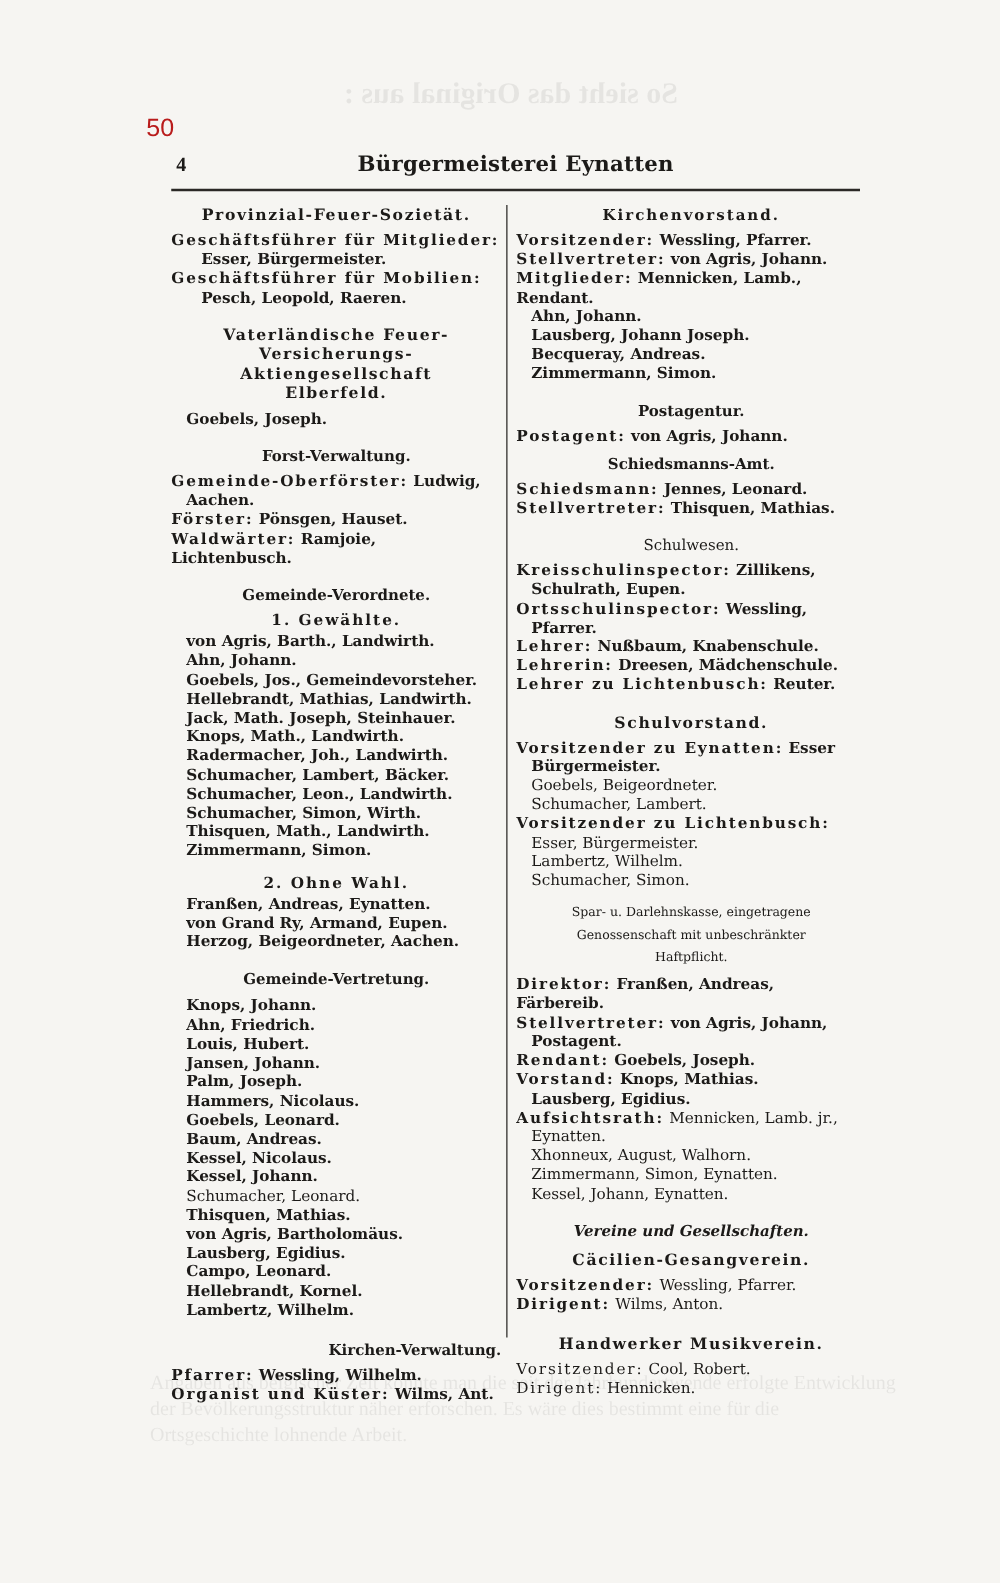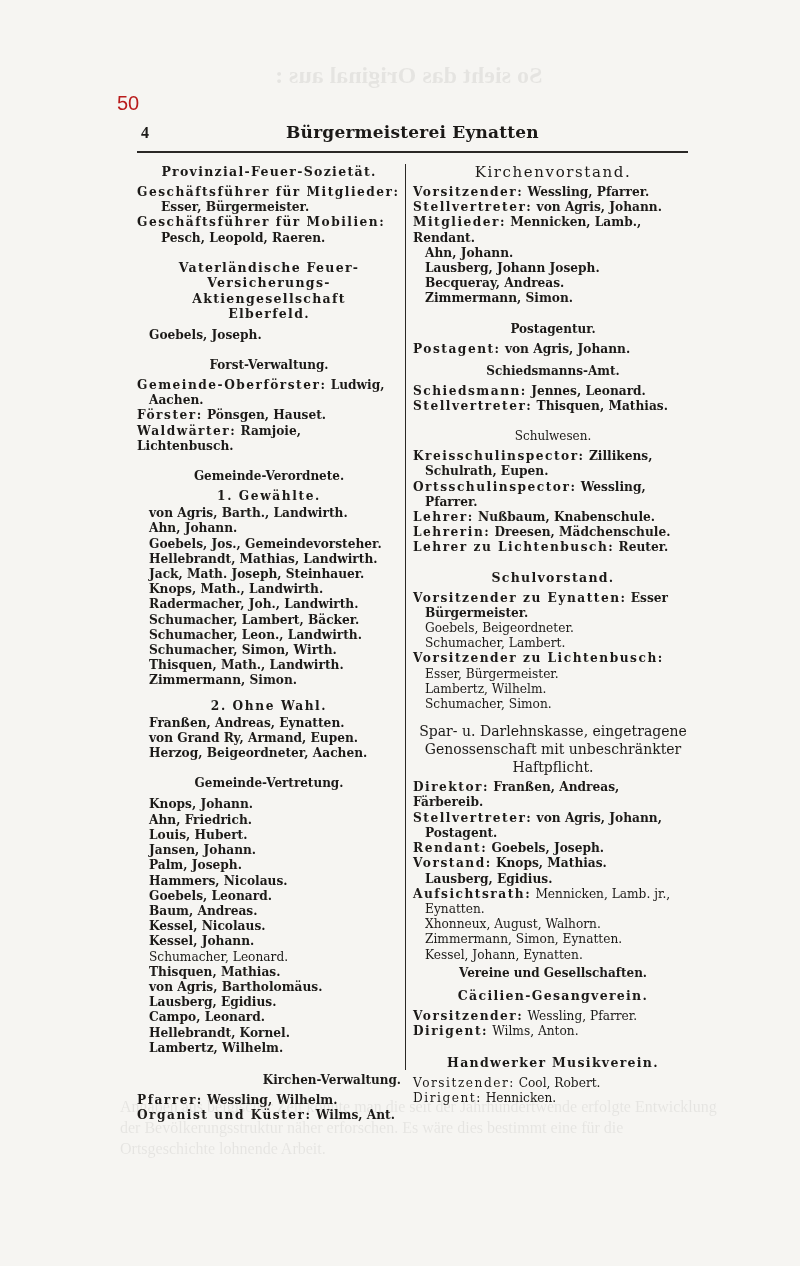--- a/index.html
+++ b/index.html
@@ -18,30 +18,30 @@
   .header-rule { position: absolute; left: 137px; top: 151px; width: 551px; border-top: 2px solid #2a2826; }
 
   .divider { position: absolute; left: 405px; top: 164px; height: 906px; border-left: 1.5px solid #2a2826; }
 
   .col { position: absolute; top: 162px; font-size: 12.2px; line-height: 15.2px; }
   .col-left { left: 137px; width: 264px; }
   .col-right { left: 413px; width: 280px; }
 
   .section-head { text-align: center; font-weight: bold; font-size: 12px; line-height: 20px; margin-top: 8px; margin-bottom: 3px; }
   .section-head.small { font-size: 12.5px; letter-spacing: 1.3px; font-weight: bold; margin-top: 6px; }
-  .section-head.spaced { letter-spacing: 1.6px; font-size: 15px; font-weight: normal; margin-top: 0; }
+  .section-head.spaced { letter-spacing: 1.6px; font-size: 12px; font-weight: bold; margin-top: 0; }
   .sub-head { text-align: center; font-weight: bold; font-size: 12.2px; letter-spacing: 1.6px; margin: 2px 0 2px; }
   .entry { font-weight: bold; }
   .entry .role { letter-spacing: 1.5px; }
   .entry .val { letter-spacing: 0; }
   .indent { padding-left: 12px; }
   .hang { padding-left: 12px; text-indent: -12px; }
   .light { font-weight: normal; }
   .org-block { text-align: center; font-weight: bold; font-size: 12.5px; letter-spacing: 1.3px; line-height: 15.5px; margin: 6px 0 6px; }
-  .spar { text-align: center; font-size: 14px; line-height: 18px; margin: 10px 0 4px; }
+  .spar { text-align: center; font-size: 10px; line-height: 18px; margin: 10px 0 4px; }
 </style>
 </head>
 <body>
 
 <div class="bleed bleed-top">So sieht das Original aus :</div>
 <div class="bleed bleed-bottom">Angaben aus belgischer Zeit könnte man die seit der Jahrhundertwende erfolgte Entwicklung der Bevölkerungsstruktur näher erforschen. Es wäre dies bestimmt eine für die Ortsgeschichte lohnende Arbeit.</div>
 
 <div class="page-number">50</div>
 
 <div class="header">
@@ -152,21 +152,21 @@
   <div class="entry"><span class="role">Direktor:</span> <span class="val">Franßen, Andreas, Färbereib.</span></div>
   <div class="entry hang"><span class="role">Stellvertreter:</span> <span class="val">von Agris, Johann, Postagent.</span></div>
   <div class="entry"><span class="role">Rendant:</span> <span class="val">Goebels, Joseph.</span></div>
   <div class="entry"><span class="role">Vorstand:</span> <span class="val">Knops, Mathias.</span></div>
   <div class="entry indent">Lausberg, Egidius.</div>
   <div class="entry hang"><span class="role">Aufsichtsrath:</span> <span class="val light">Mennicken, Lamb. jr., Eynatten.</span></div>
   <div class="entry indent light">Xhonneux, August, Walhorn.</div>
   <div class="entry indent light">Zimmermann, Simon, Eynatten.</div>
   <div class="entry indent light">Kessel, Johann, Eynatten.</div>
 
-  <div class="section-head" style="margin-top:0;">Vereine und Gesellschaften.</div>
+  <div class="section-head" style="margin-top:12px;font-style:italic;">Vereine und Gesellschaften.</div>
   <div class="section-head small" style="margin-top:0;">Cäcilien-Gesangverein.</div>
   <div class="entry"><span class="role">Vorsitzender:</span> <span class="val light">Wessling, Pfarrer.</span></div>
   <div class="entry"><span class="role">Dirigent:</span> <span class="val light">Wilms, Anton.</span></div>
 
   <div class="section-head small" style="margin-top:14px;">Handwerker Musikverein.</div>
   <div class="entry light"><span class="role">Vorsitzender:</span> <span class="val">Cool, Robert.</span></div>
   <div class="entry light"><span class="role">Dirigent:</span> <span class="val">Hennicken.</span></div>
 </div>
 
 </body></html>

